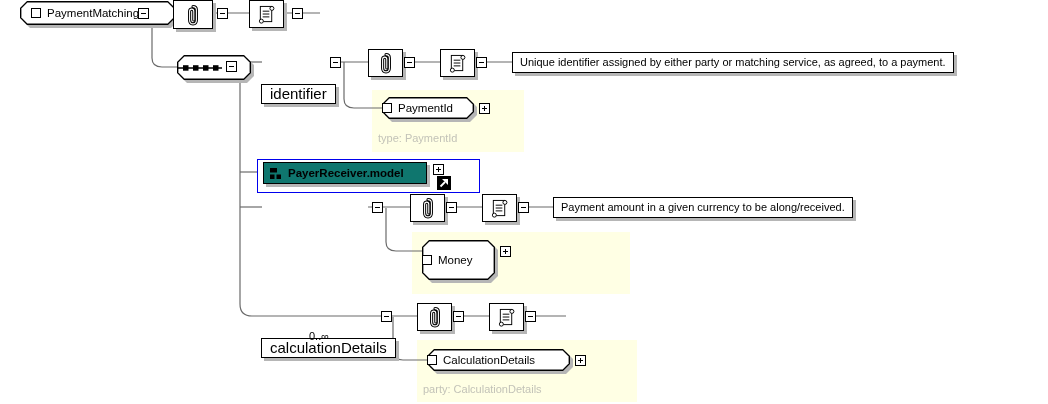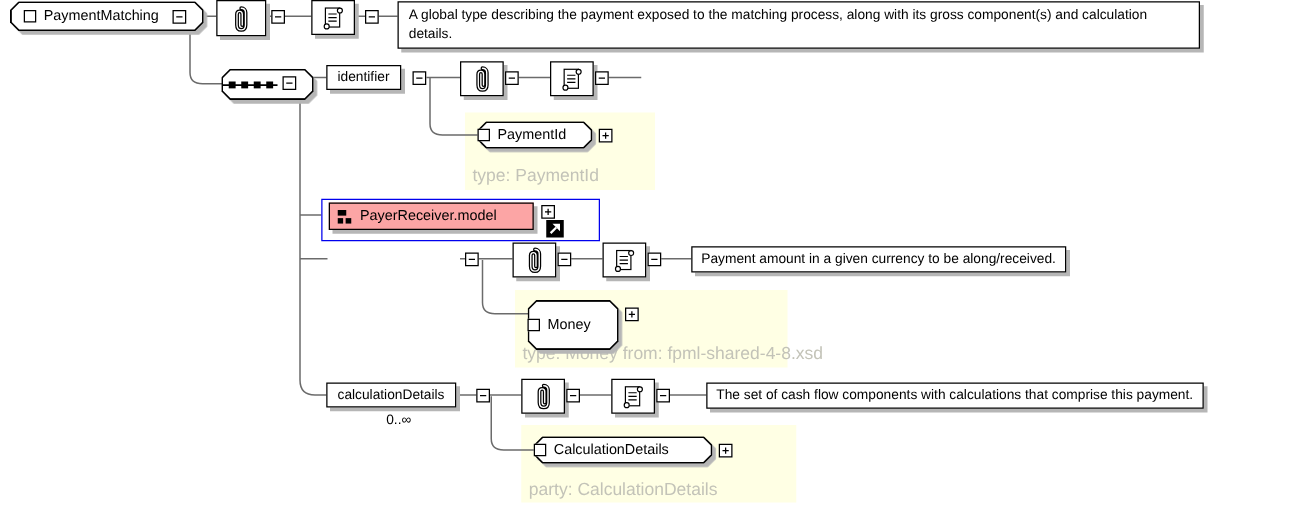--- a/index.html
+++ b/index.html
@@ -2,21 +2,21 @@
 <html><head>
 <meta charset="utf-8">
 <style>
   html,body{margin:0;padding:0;background:#fff;}
   .canvas{position:relative;width:1048px;height:404px;background:#fff;overflow:hidden;
           font-family:"Liberation Sans",sans-serif;color:#000;}
   .lines{position:absolute;left:0;top:0;width:1048px;height:404px;pointer-events:none;}
 
   
   .box{position:absolute;background:#fff;border:1px solid #000;box-shadow:3px 3px 0 #b6b6b6;}
-  .el-box{padding:2px 8px;font-size:11px;line-height:14px;white-space:nowrap;}
+  .el-box{padding:2px 8px;font-size:15px;line-height:14px;white-space:nowrap;margin-top:32px;}
   .ann-box{padding:2px 7px;font-size:11px;line-height:15px;white-space:nowrap;}
   .ann-box.wrap{white-space:normal;padding:3px 8px;}
   .icon-box{width:33px;height:26px;display:flex;align-items:center;justify-content:center;}
   .icon-box.lg{width:38px;height:27px;}
 
   
   .octagon{position:absolute;filter:drop-shadow(3px 3px 0 #b6b6b6);}
   .oct-b{position:absolute;left:0;top:0;right:0;bottom:0;background:#000;
          clip-path:polygon(7px 0,calc(100% - 7px) 0,100% 7px,100% calc(100% - 7px),
                    calc(100% - 7px) 100%,7px 100%,0 calc(100% - 7px),0 7px);}
@@ -29,61 +29,60 @@
 
   .sq-icon{width:10px;height:10px;border:1.5px solid #000;background:#fff;box-sizing:border-box;flex:0 0 auto;}
 
   
   .pm{position:absolute;width:11px;height:11px;background:#fff;border:1px solid #000;box-sizing:border-box;}
   .pm::before{content:"";position:absolute;left:2px;right:2px;top:50%;margin-top:-0.5px;height:1px;background:#000;}
   .pm.plus::after{content:"";position:absolute;top:2px;bottom:2px;left:50%;margin-left:-0.5px;width:1px;background:#000;}
 
   
   .yellow{position:absolute;background:#ffffe4;}
-  .type-text{position:absolute;font-size:14px;color:#c3c3b8;white-space:nowrap;}
+  .type-text{position:absolute;font-size:11px;color:#c3c3b8;white-space:nowrap;}
 
   
   .blue-box{position:absolute;border:1px solid #0000ee;background:#fff;}
-  .inner-model{position:absolute;border:1px solid #000;background:#fca5a5;box-shadow:3px 3px 0 #b6b6b6;
+  .inner-model{position:absolute;border:1px solid #000;background:#0f766e;box-shadow:3px 3px 0 #b6b6b6;
                display:flex;align-items:center;gap:6px;padding:0 6px;font-size:11.5px;
-               white-space:nowrap;box-sizing:border-box;}
+               white-space:nowrap;box-sizing:border-box;font-weight:bold;}
   .link-arrow{position:absolute;width:14px;height:14px;background:#000;}
   .occ{position:absolute;font-size:11px;text-align:center;}
 </style>
 </head>
 <body>
 
 <div class="canvas">
 
   <div class="yellow" style="left:372px;top:90px;width:152px;height:62px"></div>
   <div class="type-text" style="left:378px;top:132px">type: PaymentId</div>
 
   <div class="yellow" style="left:412px;top:232px;width:218px;height:62px"></div>
-  <div class="type-text" style="left:418px;top:274px">type: Money from: fpml-shared-4-8.xsd</div>
 
   <div class="yellow" style="left:417px;top:340px;width:220px;height:62px"></div>
   <div class="type-text" style="left:423px;top:383px">party: CalculationDetails</div>
 
   <svg class="lines" xmlns="http://www.w3.org/2000/svg" width="1048" height="404" viewBox="0 0 1048 404" fill="none" stroke="#6b6b6b" stroke-width="1.2">
     <path d="M130 13 H320"></path>
     <path d="M152 13 V58 Q152 67 162 67 H178"></path>
     <path d="M237 67 H240"></path>
     <path d="M240 62 V304 Q240 316 252 316"></path>
     <path d="M240 62 H262"></path>
     <path d="M341 62 H513"></path>
     <path d="M344 62 V99 Q344 108 354 108 H383"></path>
     <path d="M240 172 H258"></path>
     <path d="M240 207 H262"></path>
     <path d="M368 207 H554"></path>
     <path d="M386 208 V242 Q386 251 396 251 H423"></path>
     <path d="M252 316 H566"></path>
     <path d="M393 317 V351 Q393 360 403 360 H428"></path>
   </svg>
 
-  <div class="octagon" style="left:8px;top:1px;width:155px;height:24px">
+  <div class="octagon" style="left:20px;top:1px;width:155px;height:24px">
     <div class="oct-b"></div>
       <div class="oct-f"></div>
     <div class="oct-content start">
       <span class="sq-icon"></span>
       <span>PaymentMatching</span>
     </div>
   </div>
 
   <div class="pm" style="left:138px;top:8px"></div>
 
@@ -100,21 +99,20 @@
     <svg width="19" height="21" viewBox="0 0 20 22">
       <rect x="3.5" y="2.5" width="12" height="16" fill="#fff" stroke="#000"></rect>
       <circle cx="15.7" cy="4.6" r="2.1" fill="#fff" stroke="#000"></circle>
       <circle cx="4.6" cy="18" r="2.1" fill="#fff" stroke="#000"></circle>
       <path d="M6 7.5 h7 M6 10.5 h7 M6 13.5 h7" stroke="#000"></path>
     </svg>
   </div>
 
   <div class="pm" style="left:292px;top:8px"></div>
 
-  <div class="box ann-box wrap" style="left:318px;top:1px;width:624px">A global type describing the payment exposed to the matching process, along with its gross component(s) and calculation details.</div>
 
   <div class="octagon" style="left:177px;top:55px;width:74px;height:25px">
     <div class="oct-b"></div>
       <div class="oct-f"></div>
     <div class="oct-content">
       <svg width="46" height="10" viewBox="0 0 46 10">
         <path d="M1 5 H45" stroke="#000" stroke-width="1.4"></path>
         <rect x="6" y="2.2" width="5.5" height="5.5" fill="#000"></rect>
         <rect x="16" y="2.2" width="5.5" height="5.5" fill="#000"></rect>
         <rect x="26" y="2.2" width="5.5" height="5.5" fill="#000"></rect>
@@ -138,20 +136,21 @@
   <div class="box icon-box" style="left:440px;top:49px">
     <svg width="19" height="21" viewBox="0 0 20 22">
       <rect x="3.5" y="2.5" width="12" height="16" fill="#fff" stroke="#000"></rect>
       <circle cx="15.7" cy="4.6" r="2.1" fill="#fff" stroke="#000"></circle>
       <circle cx="4.6" cy="18" r="2.1" fill="#fff" stroke="#000"></circle>
       <path d="M6 7.5 h7 M6 10.5 h7 M6 13.5 h7" stroke="#000"></path>
     </svg>
   </div>
   <div class="pm" style="left:476px;top:57px"></div>
 
+  <div class="box ann-box" style="left:512px;top:52px">Unique identifier assigned by either party or matching service, as agreed, to a payment.</div>
 
   <div class="octagon" style="left:382px;top:97px;width:92px;height:22px">
     <div class="oct-b"></div>
       <div class="oct-f"></div>
     <div class="oct-content">
       <span class="sq-icon"></span>
       <span>PaymentId</span>
     </div>
   </div>
   <div class="pm plus" style="left:479px;top:103px"></div>
@@ -220,21 +219,20 @@
   <div class="box icon-box" style="left:489px;top:303px">
     <svg width="19" height="21" viewBox="0 0 20 22">
       <rect x="3.5" y="2.5" width="12" height="16" fill="#fff" stroke="#000"></rect>
       <circle cx="15.7" cy="4.6" r="2.1" fill="#fff" stroke="#000"></circle>
       <circle cx="4.6" cy="18" r="2.1" fill="#fff" stroke="#000"></circle>
       <path d="M6 7.5 h7 M6 10.5 h7 M6 13.5 h7" stroke="#000"></path>
     </svg>
   </div>
   <div class="pm" style="left:525px;top:311px"></div>
 
-  <div class="box ann-box" style="left:565px;top:306px">The set of cash flow components with calculations that comprise this payment.</div>
 
   <div class="octagon" style="left:427px;top:349px;width:143px;height:22px">
     <div class="oct-b"></div>
       <div class="oct-f"></div>
     <div class="oct-content">
       <span class="sq-icon"></span>
       <span>CalculationDetails</span>
     </div>
   </div>
   <div class="pm plus" style="left:575px;top:355px"></div>

